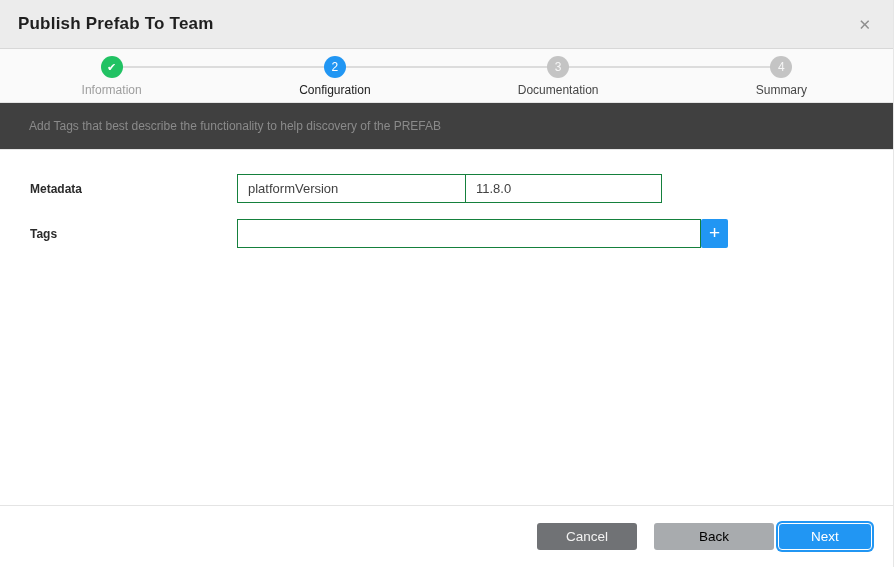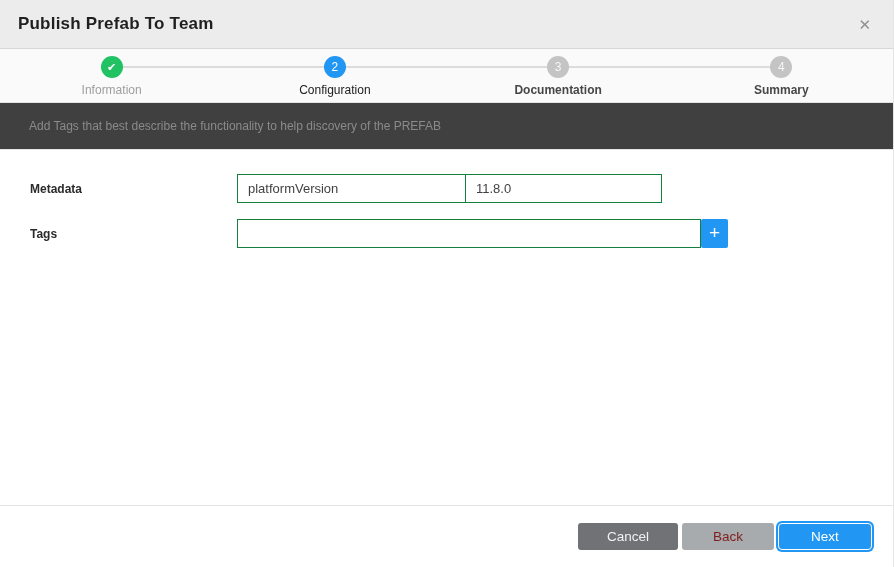--- a/index.html
+++ b/index.html
@@ -79,21 +79,21 @@
   }
   .step .circle.done   { background: #21c263; font-size: 11px; }
   .step .circle.active { background: #2196f3; }
   .step .circle.pending{ background: #c4c4c4; color: #f6f6f6; }
   .step .step-label {
     margin-top: 5px;
     font-size: 12px;
   }
   .step .step-label.done    { color: #9e9e9e; }
   .step .step-label.active  { color: #212121; }
-  .step .step-label.pending { color: #474747; font-weight: bold; }
+  .step .step-label.pending { color: #474747; }
 
   
   .description {
     height: 47px;
     display: flex;
     align-items: center;
     padding-left: 29px;
     border-bottom: 1px solid #e6e6e6;
     color: #8a8a8a;
     font-size: 12px;
@@ -167,21 +167,21 @@
   }
   .btn {
     height: 27px;
     border: none;
     border-radius: 3px;
     font-family: "Liberation Sans", sans-serif;
     font-size: 13.5px;
     cursor: pointer;
   }
   .btn-cancel { width: 100px; background: #707275; color: #f2f2f2; }
-  .btn-back   { width: 92px; background: #a8abae; color: #7f1d1d; }
+  .btn-back   { width: 120px; background: #a8abae; color: #000000; margin-left: 13px; }
   .btn-next   {
     width: 94px;
     background: #2196f3;
     color: #ffffff;
     border: 1px solid #ffffff;
     border-radius: 4px;
     box-shadow: 0 0 0 2px #2196f3;
     margin-right: 2px;
   }
 </style>

